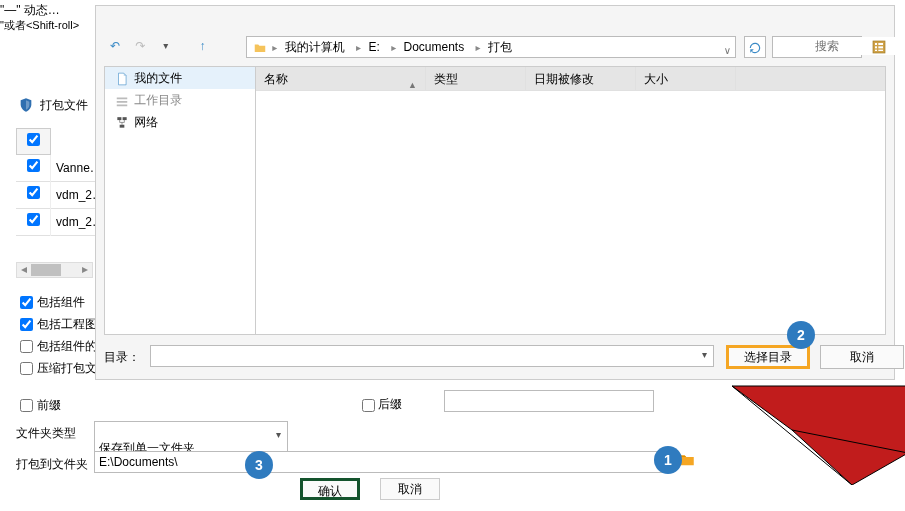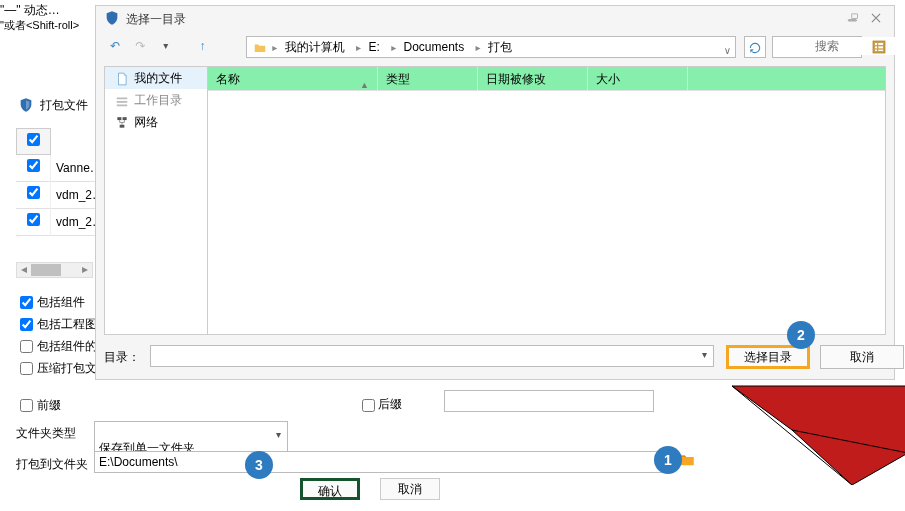--- a/index.html
+++ b/index.html
@@ -60,27 +60,27 @@
   .tb-path { position:absolute; left:142px; top:0; width:490px; height:22px; border:1px solid #bbb; background:#fff; line-height:20px; padding-left:4px; }
   .tb-path span.crumb { padding:0 6px 0 2px; display:inline-block; }
   .tb-path span.sep { color:#888; padding:0 2px; font-size:10px; }
   .tb-path .path-dd { position:absolute; right:4px; top:4px; font-size:10px; color:#777; }
   .tb-refresh { position:absolute; left:640px; top:0; width:22px; height:22px; border:1px solid #bbb; background:#fff; text-align:center; line-height:20px; }
   .tb-search { position:absolute; left:668px; top:0; width:90px; height:22px; border:1px solid #bbb; background:#fff;padding-left:40px; }
   .tb-search input { border:none; outline:none; width:86px; height:18px; font-size:12px; padding:0 2px; color:#888; }
   .tb-views { position:absolute; left:764px; top:0; width:22px; height:22px; text-align:center; line-height:20px; }
 
   .dlg-body { position:absolute; left:8px; top:60px; right:8px; bottom:44px; display:flex; }
-  .dlg-tree { width:104px; border:1px solid #ccc; background:#fff; overflow:hidden; }
+  .dlg-tree { width:152px; border:1px solid #ccc; background:#fff; overflow:hidden; }
   .tree-item { height:22px; line-height:22px; padding-left:8px; white-space:nowrap; cursor:default; }
   .tree-item .ticn { display:inline-block; width:18px; text-align:center; }
   .tree-item.sel { background:#e5f1fb; }
   .tree-item.dim { color:#888; }
   .dlg-list { flex:1; border:1px solid #ccc; border-left:none; background:#fff; position:relative; }
-  .list-head { height:24px; border-bottom:1px solid #e0e0e0; background:#86efac; position:relative; }
+  .list-head { height:24px; border-bottom:1px solid #e0e0e0; background:#e5e5e5; position:relative; }
   .lh-cell { position:absolute; top:0; height:24px; line-height:24px; padding-left:8px; border-right:1px solid #e0e0e0; font-size:12px; }
   .lh-cell .arrow-up { font-size:9px; color:#777; position:absolute; right:8px; top:6px; }
 
   .dlg-bottom { position:absolute; left:8px; right:8px; bottom:8px; height:26px; }
   .dlg-bottom .lbl { position:absolute; left:0; top:4px; }
   .dlg-dir-input { position:absolute; left:46px; top:0; width:564px; height:22px; border:1px solid #bbb; background:#fff; }
   .dlg-dir-input::after { content:"▾"; position:absolute; right:6px; top:3px; font-size:10px; color:#555; }
   .dlg-btn { position:absolute; width:84px; height:24px; border:1px solid #bbb; background:#fafafa; text-align:center; line-height:22px; font-size:12px; }
   .dlg-btn.ok { left:622px; border:3px solid #f5a623; line-height:18px; }
   .dlg-btn.cancel { left:716px; }
@@ -166,41 +166,20 @@
         <line x1="0" y1="1" x2="120" y2="100" stroke="#000" stroke-width="1"></line>
         <line x1="60" y1="45" x2="176" y2="68" stroke="#000" stroke-width="1"></line>
       </svg>
     </div>
 
     <div class="bg-btn-small bg-btn-highlight bg-ok" style="width:60px;">确认</div>
     <div class="bg-btn-small bg-cancel" style="width:60px;">取消</div>
   </div>
 
   <div class="dialog">
-    <div class="dlg-titlebar">
-      <span class="dlg-icon">
-        <svg viewBox="0 0 24 24" width="16" height="16">
-            <path fill="#2f6fb0" d="M12 2l8 3v6c0 5-3.4 9.7-8 11-4.6-1.3-8-6-8-11V5l8-3z"></path>
-          </svg>
-      </span>
-      <span class="dlg-title">选择一目录</span>
-      <div class="dlg-ctl">
-        <span>
-          <svg width="14" height="14" viewBox="0 0 24 24">
-              <rect x="4" y="15" width="14" height="2" fill="none" stroke="#888" stroke-width="1.5" rx="1"></rect>
-              <rect x="10" y="5" width="10" height="8" fill="none" stroke="#888" stroke-width="1"></rect>
-            </svg>
-        </span>
-        <span>
-          <svg width="14" height="14" viewBox="0 0 24 24">
-              <path d="M5 5 L19 19 M19 5 L5 19" stroke="#888" stroke-width="2" fill="none"></path>
-            </svg>
-        </span>
-      </div>
-    </div>
 
     <div class="dlg-toolbar">
       <span class="tb-btn" style="color:#3a8ac6;">↶</span>
       <span class="tb-btn" style="color:#bbb;">↷</span>
       <span class="tb-btn" style="color:#555; font-size:10px;">▾</span>
       <span class="tb-sep"></span>
       <span class="tb-btn" style="color:#3a8ac6; font-weight:bold;">↑</span>
 
       <div class="tb-path">
         <span style="padding-left:2px;">

